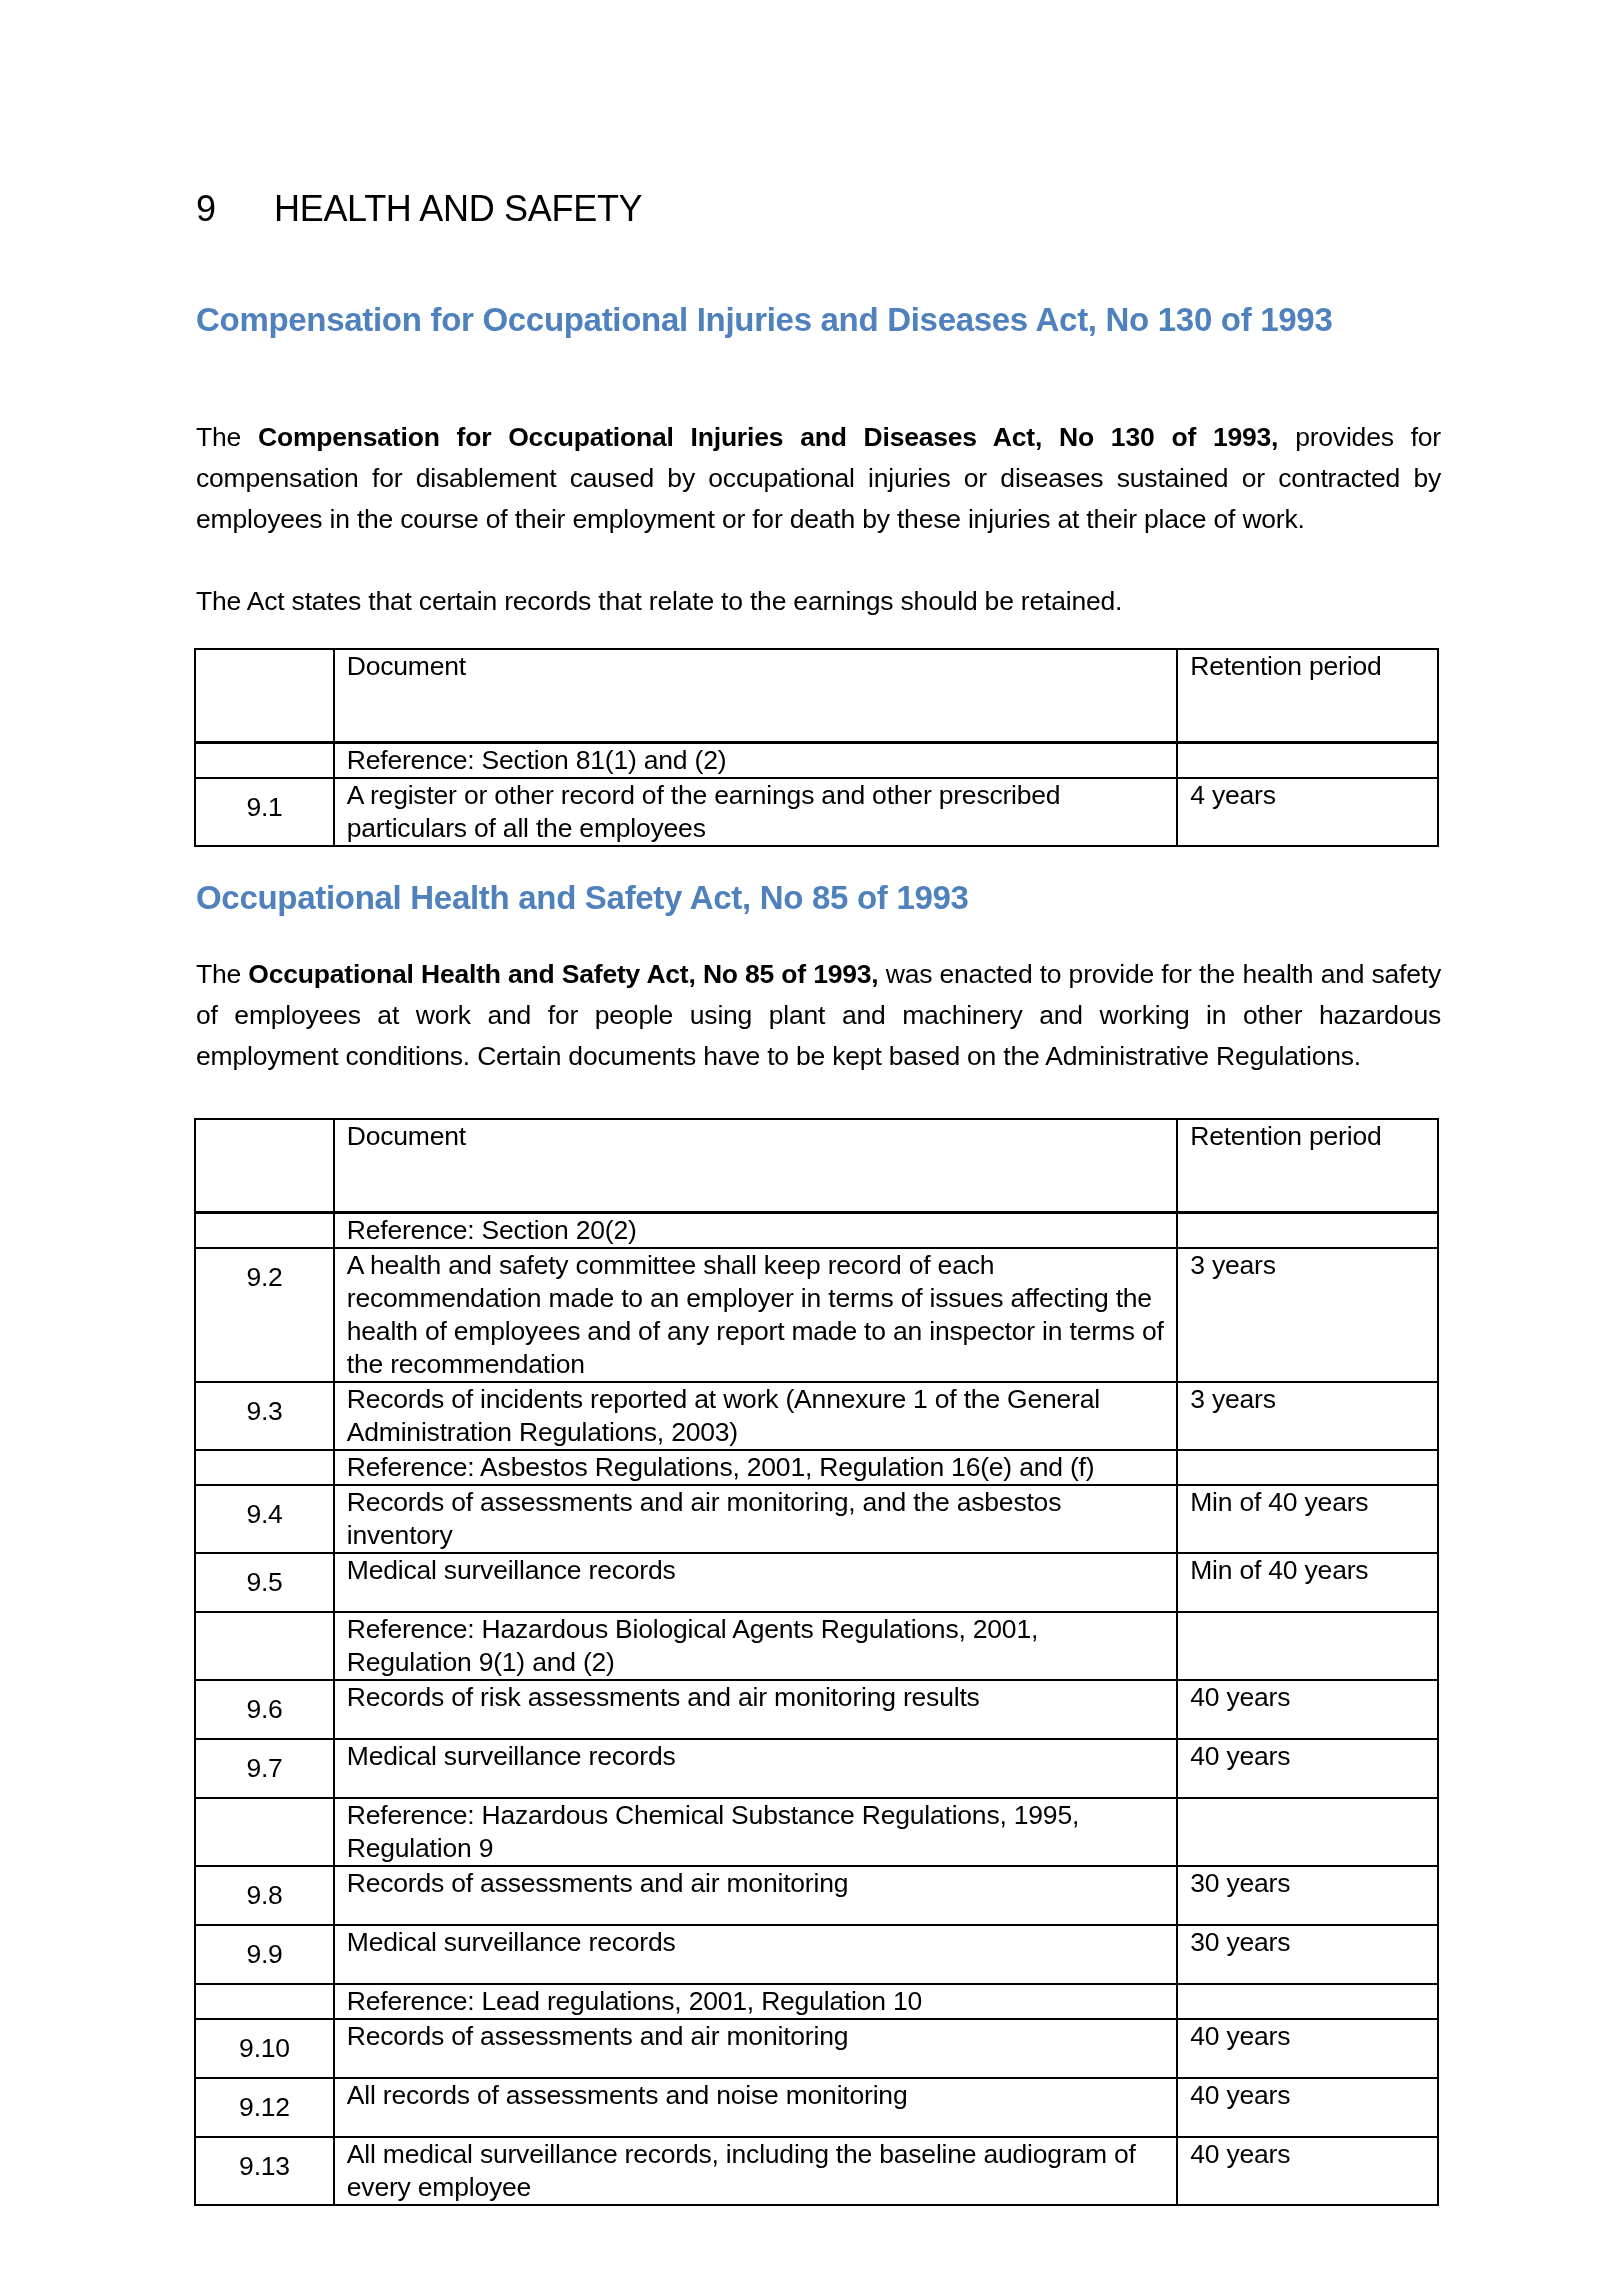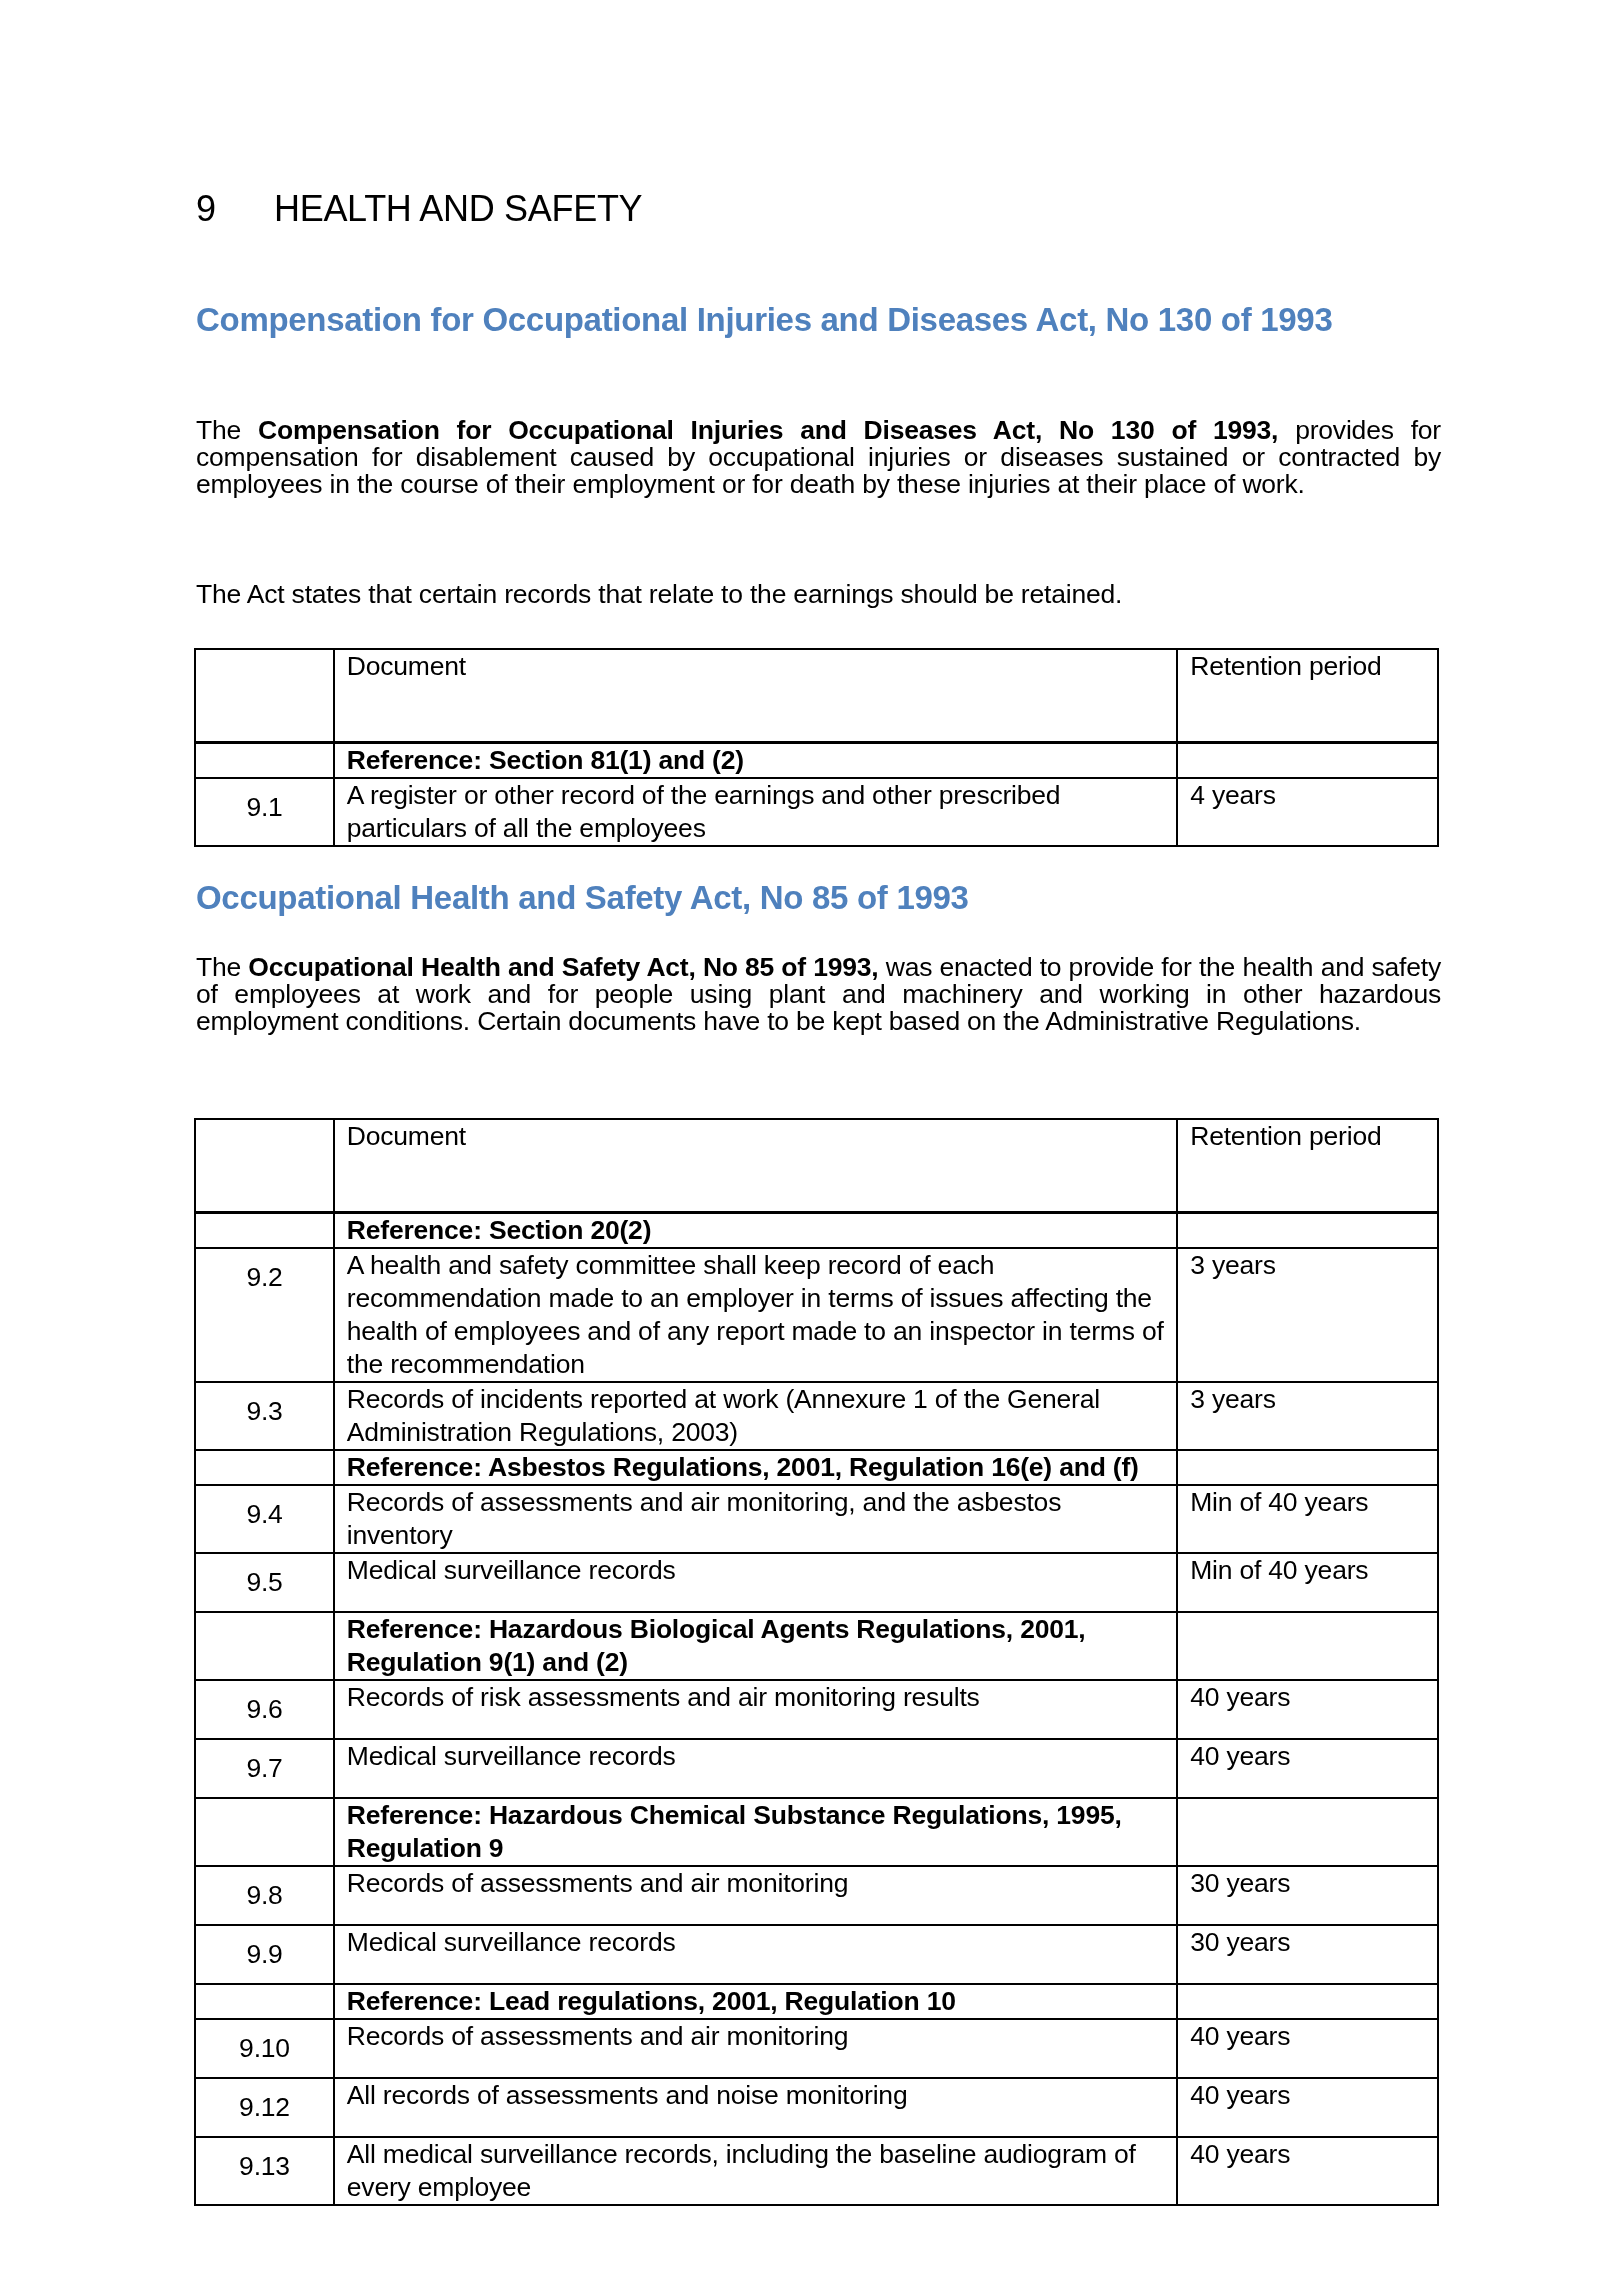--- a/index.html
+++ b/index.html
@@ -2,28 +2,28 @@
 <html><head>
   <meta charset="utf-8">
   <style>
     html, body { margin: 0; padding: 0; background: #ffffff; }
     body { width: 1620px; height: 2293px; position: relative; overflow: hidden;
            font-family: "Liberation Sans", sans-serif; color: #000; }
     .abs { position: absolute; }
     .h1 { left: 196px; top: 188px; font-size: 36px; font-weight: normal; letter-spacing: -0.3px; }
     .h1 .num { display: inline-block; width: 78px; }
     .h2 { left: 196px; color: #4f81bd; font-size: 33px; font-weight: bold; line-height: 42px; letter-spacing: -0.3px; width: 1255px; }
-    .para { left: 196px; width: 1245px; font-size: 26.5px; line-height: 27px; text-align: justify; letter-spacing: -0.2px; }
+    .para { left: 196px; width: 1245px; font-size: 26.5px; line-height: 41px; text-align: justify; letter-spacing: -0.2px; }
     .para b { font-weight: bold; }
     table.rt { position: absolute; left: 194px; border-collapse: collapse; font-size: 26.5px; line-height: 33px; letter-spacing: -0.2px; table-layout: fixed; width: 1245px; }
     table.rt td { border: 2px solid #000; vertical-align: top; padding: 0 11.8px; }
     table.rt td.c1 { width: 113px; text-align: center; padding: 12px; }
     table.rt td.c3 { width: 235px; }
     table.rt tr.head td { border-bottom: 3.9px solid #000; height: 67px; font-weight: normal; }
-    table.rt tr.ref td.c2 { font-weight: bold; }
+    table.rt tr.ref td.c2 { font-weight: normal; }
   </style>
 </head>
 <body>
 
 <div class="abs h1">
   <span class="num">9</span><span>HEALTH AND SAFETY</span>
 </div>
 
 <div class="abs h2" style="top:299px;">Compensation for Occupational Injuries and Diseases Act, No 130 of 1993</div>
 

